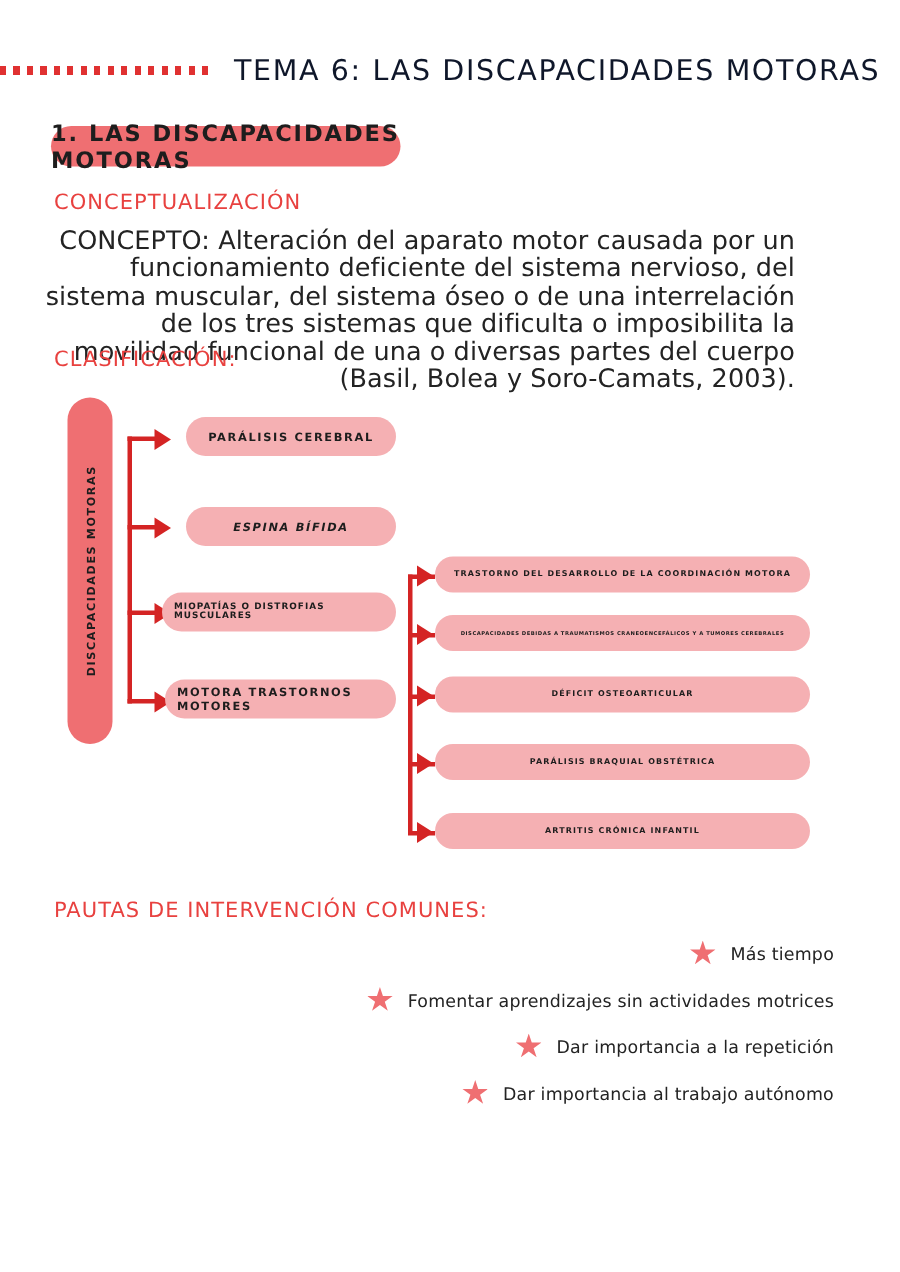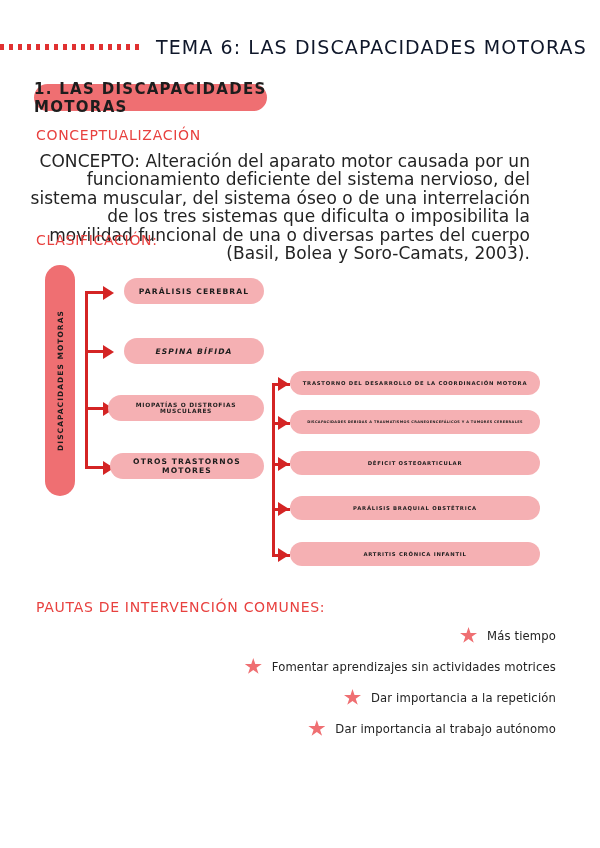--- a/index.html
+++ b/index.html
@@ -123,21 +123,21 @@
     pointer-events: none;
   }
 
   .pill {
     position: absolute;
     background: #f5b0b3;
     border-radius: 13px;
     display: flex;
     align-items: center;
     justify-content: center;
-    text-align: center;
+    text-align: left;
     color: #1d1d1d;
     font-weight: 700;
     box-sizing: border-box;
     padding: 0 8px;
   }
   .pill-l { height: 26px; font-size: 7.6px; letter-spacing: 1.1px; }
   .pill-r { height: 24px; font-size: 5.3px; letter-spacing: 0.75px; }
 
   
   .pill-pc  { left: 124px; top: 23px;  width: 140px; }
@@ -233,21 +233,21 @@
 
   <div class="stub" style="left:85px; top:152px; width:20px;"></div>
   <div class="arrow" style="left:103px; top:146.5px;"></div>
 
   <div class="stub" style="left:85px; top:211px; width:20px;"></div>
   <div class="arrow" style="left:103px; top:205.5px;"></div>
 
   <div class="pill pill-l pill-pc">PARÁLISIS CEREBRAL</div>
   <div class="pill pill-l pill-eb">ESPINA BÍFIDA</div>
   <div class="pill pill-l pill-md">MIOPATÍAS O DISTROFIAS MUSCULARES</div>
-  <div class="pill pill-l pill-ot">OTROS TRASTORNOS MOTORES</div>
+  <div class="pill pill-l pill-ot">MOTORA TRASTORNOS MOTORES</div>
 
   <div class="conn spine-right"></div>
 
   <div class="stub" style="left:272px; top:128px; width:18px;"></div>
   <div class="arrow" style="left:278px; top:122px;"></div>
 
   <div class="stub" style="left:272px; top:167px; width:18px;"></div>
   <div class="arrow" style="left:278px; top:161px;"></div>
 
   <div class="stub" style="left:272px; top:208px; width:18px;"></div>

